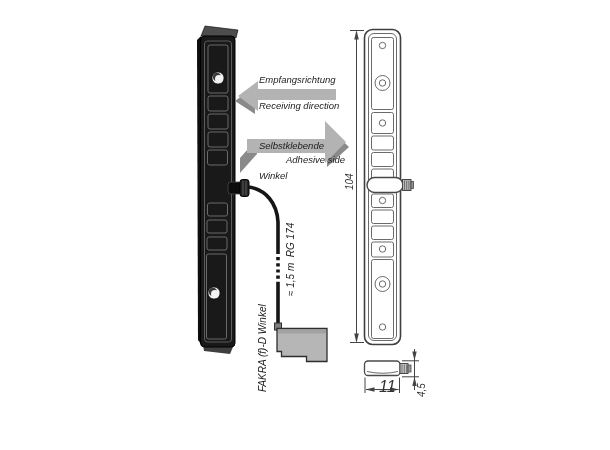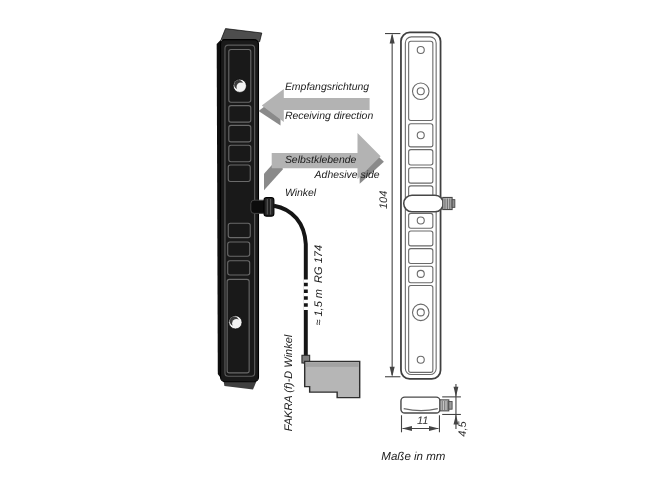--- a/index.html
+++ b/index.html
@@ -1,21 +1,21 @@
 <!DOCTYPE html>
 <html><head>
 <meta charset="utf-8">
 <style>
   html,body{margin:0;padding:0;background:#fff;}
   body{width:610px;height:450px;position:relative;overflow:hidden;
        font-family:"Liberation Sans","DejaVu Sans",sans-serif;color:#1b1b1b;}
   #stage{position:absolute;left:0;top:0;width:610px;height:404px;font-style:italic;}
   svg{position:absolute;left:0;top:0;}
   .lbl{position:absolute;white-space:pre;line-height:1.08;}
-  .f10{font-size:10px;}
+  .f10{font-size:16px;}
   .f95{font-size:9.5px;}
   .vtext{position:absolute;white-space:pre;transform-origin:0 0;transform:rotate(-90deg);font-size:10px;}
   .units{position:absolute;right:205px;top:408px;text-align:right;font-size:10.5px;line-height:14px;}
 </style>
 </head>
 <body>
 
 <div id="stage">
 
 <svg width="610" height="450" viewBox="0 0 610 450">
@@ -154,16 +154,15 @@
 <span class="lbl f95" style="left:262px;top:155px;margin-left:24px;">Adhesive side</span>
 
 <span class="vtext" style="left:285px;top:296px;">≈ 1,5 m  RG 174</span>
 <span class="vtext" style="left:257px;top:392px;">FAKRA (f)-D Winkel</span>
 
 <span class="vtext" style="left:344px;top:190px;color:#333;">104</span>
 <span class="lbl f10" style="left:379px;top:378px;color:#333;">11</span>
 <span class="vtext" style="left:416px;top:397px;color:#333;">4,5</span>
 
 <div class="units">
-  <div>Maße in mm</div>
 </div>
 
 </div>
 
 </body></html>

